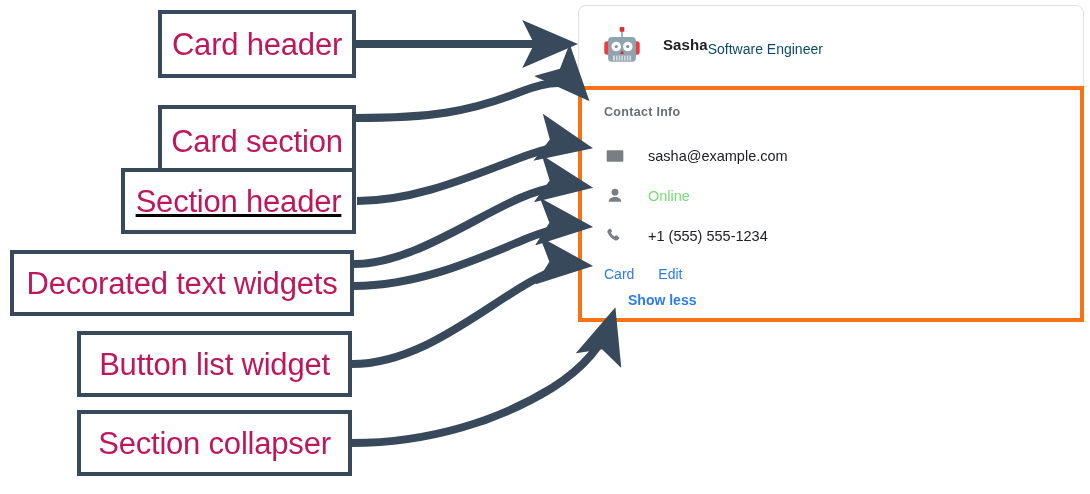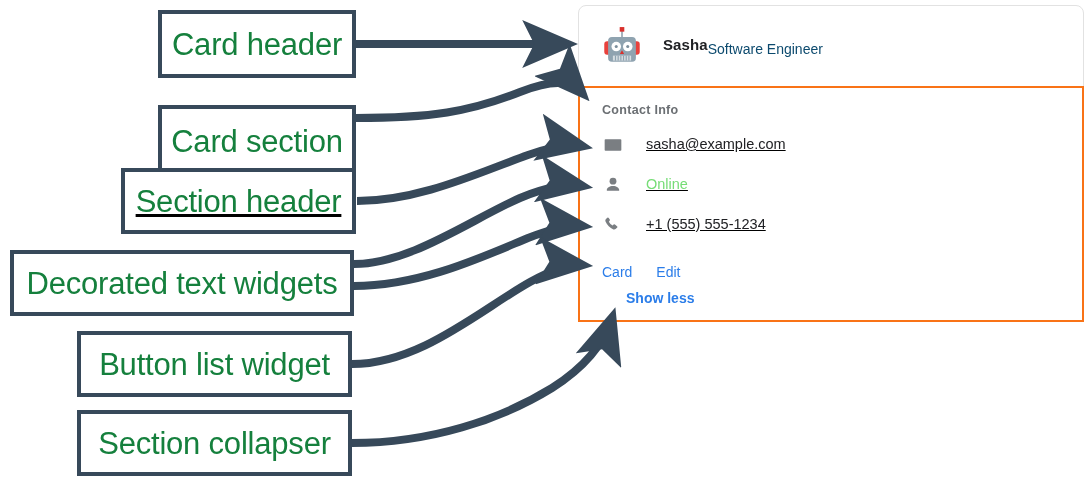--- a/index.html
+++ b/index.html
@@ -28,21 +28,21 @@
     background: #ffffff;
     border: 4px solid #37495a;
     display: flex;
     align-items: center;
     justify-content: center;
     z-index: 40;
   }
   .anno-box .anno-text {
     font-family: "Liberation Sans", sans-serif;
     font-size: 31px;
-    color: #15803d;
+    color: #be185d;
     line-height: 1;
     white-space: nowrap;
     letter-spacing: -0.2px;
   }
 
   
   #arrow-layer {
     position: absolute;
     left: 0; top: 0;
     width: 1090px;
@@ -96,21 +96,21 @@
   }
 
   
   #card-section {
     position: absolute;
     left: 578px;
     top: 86px;
     width: 506px;
     height: 236px;
     box-sizing: border-box;
-    border: 2px solid #f97316;
+    border: 4px solid #f97316;
     background: #ffffff;
     z-index: 20;
   }
   #section-inner {
     position: absolute;
     left: 0; top: 0;
     width: 100%;
     height: 100%;
     box-sizing: border-box;
     padding: 14px 0 0 22px;
@@ -118,22 +118,22 @@
   #section-header {
     font-size: 12.5px;
     font-weight: bold;
     color: #6b6f73;
     letter-spacing: 0.3px;
     line-height: 16px;
     margin-bottom: 16px;
   }
   .row {
     display: flex;
+    align-items: center;
     height: 40px;
-    text-decoration: underline;
   }
   .row-icon {
     width: 22px;
     height: 22px;
     flex: 0 0 22px;
     display: flex;
     align-items: center;
     justify-content: center;
     margin-right: 22px;
   }

